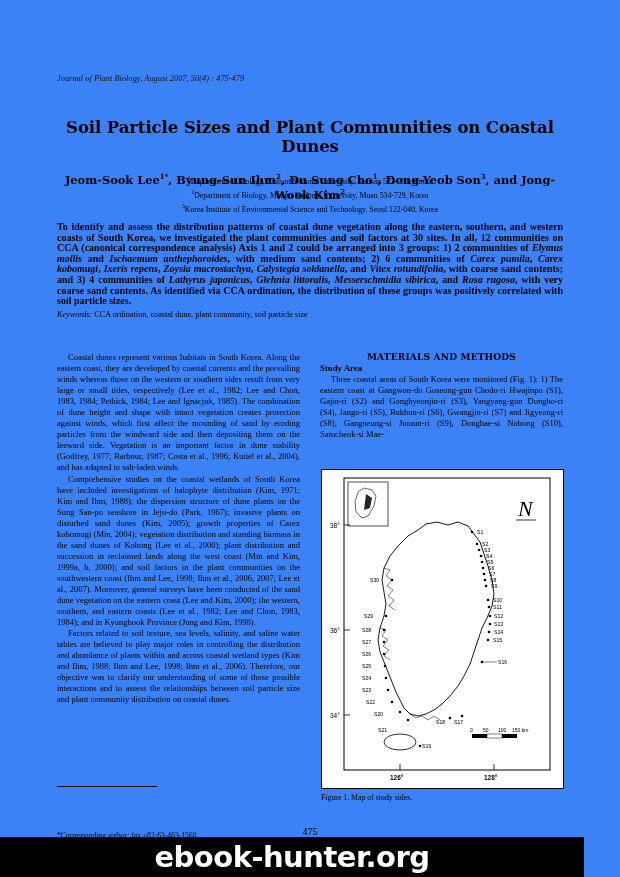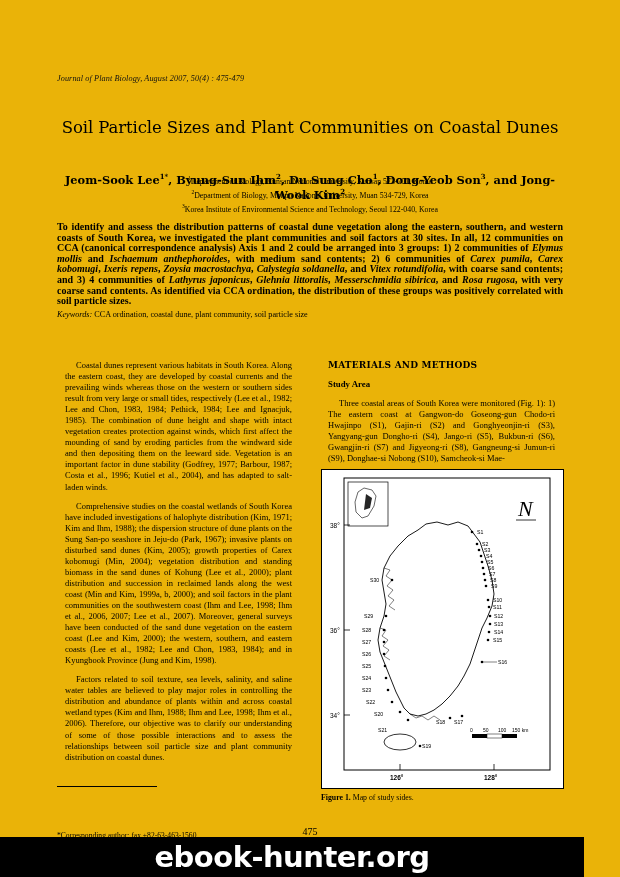--- a/index.html
+++ b/index.html
@@ -13,39 +13,39 @@
     font-family: "Liberation Serif", serif;
     color: #000000;
     position: relative;
     overflow: hidden;
   }
   .page {
     position: absolute;
     left: 0; top: 0;
     width: 620px;
     height: 877px;
-    background: #eab308;
+    background: #3b82f6;
   }
   .journal-line {
     position: absolute;
     left: 57px;
     top: 74px;
     font-size: 8.2px;
     font-style: italic;
     letter-spacing: 0.1px;
     color: #111;
   }
   .title {
     position: absolute;
     left: 57px;
     top: 118px;
     width: 506px;
     text-align: center;
     font-size: 16.5px;
-    font-weight: normal;
+    font-weight: bold;
     font-family: "DejaVu Serif", serif;
     letter-spacing: -0.1px;
   }
   .authors {
     position: absolute;
     left: 57px;
     top: 172px;
     width: 506px;
     text-align: center;
     font-size: 11.4px;
@@ -98,28 +98,28 @@
   .col-right {
     position: absolute;
     left: 320px;
     top: 352px;
     width: 243px;
     font-size: 8.5px;
     line-height: 11.05px;
     text-align: justify;
   }
   .col-left p, .col-right p {
-    margin: 8px;
+    margin: 0;
     text-indent: 11px;
   }
   .col-left p.first, .col-right p.first {
     text-indent: 11px;
   }
   .sec-head {
-    text-align: left;
+    text-align: center;
     font-weight: bold;
     font-size: 9px;
     font-family: "DejaVu Serif", serif;
     margin: 0 0 9px 0;
     text-indent: 0 !important;
     letter-spacing: 0.2px;
   }
   .sub-head {
     font-weight: bold;
     font-size: 8.8px;
@@ -164,21 +164,21 @@
     overflow: hidden;
   }
   .fig-caption {
     position: absolute;
     left: 321px;
     top: 793px;
     width: 241px;
     font-size: 7.8px;
     line-height: 9.6px;
   }
-  .fig-caption b { font-weight: bold; }
+  .fig-caption b { font-weight: normal; }
   .banner {
     position: absolute;
     left: 0;
     top: 837px;
     width: 584px;
     height: 40px;
     background: #000;
     color: #fff;
     text-align: center;
     font-family: "DejaVu Sans", sans-serif;

